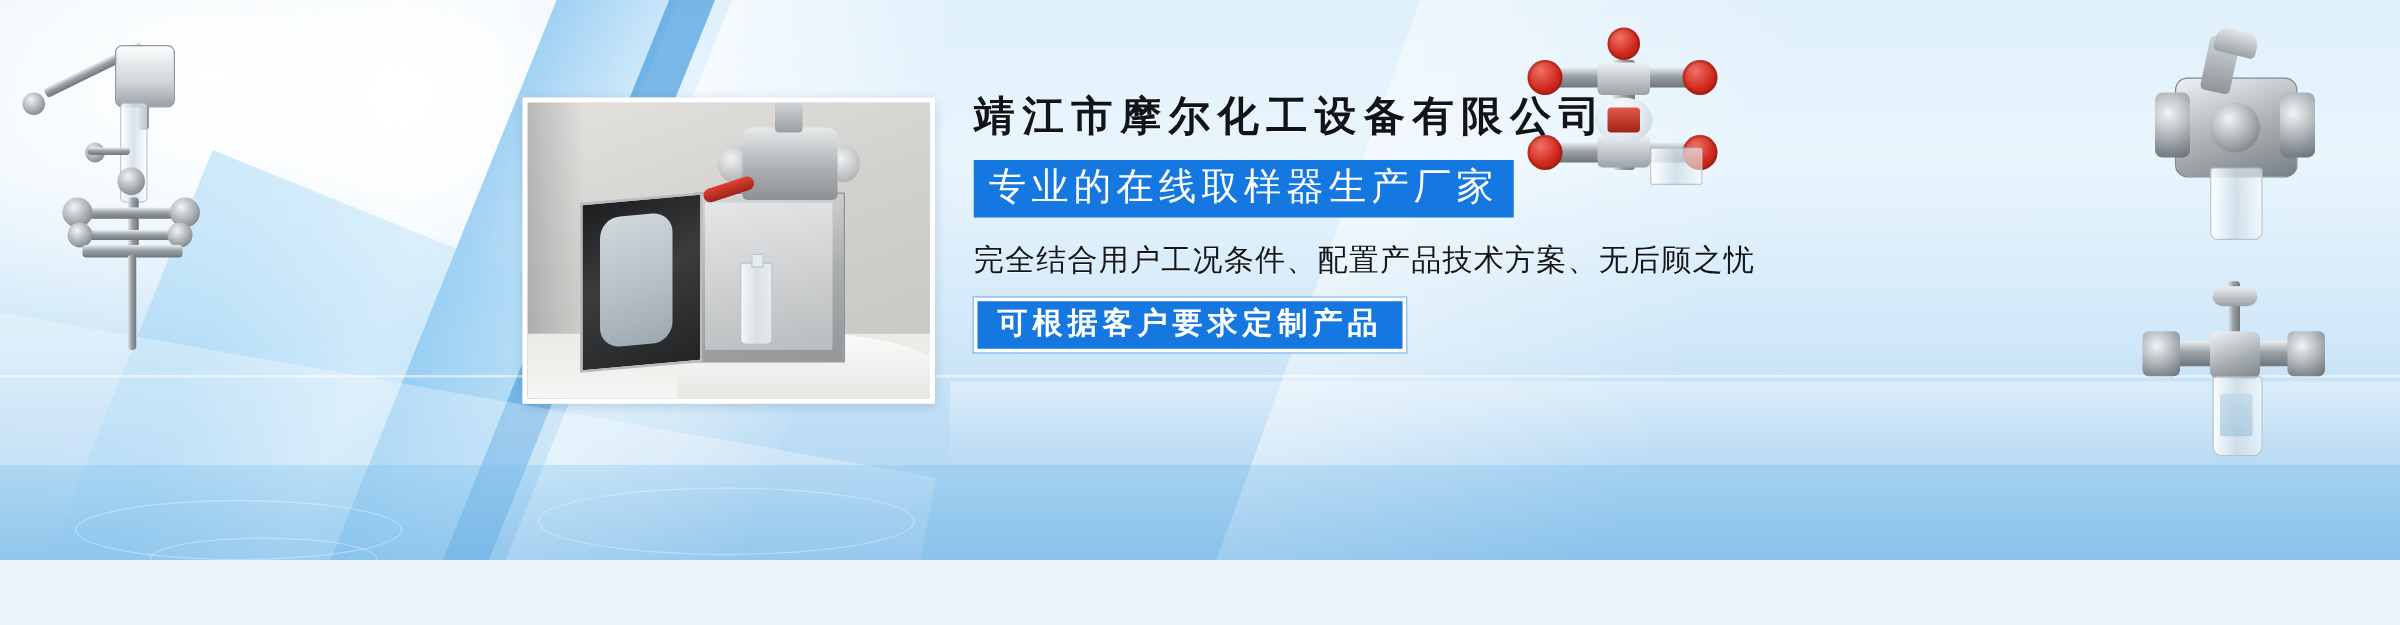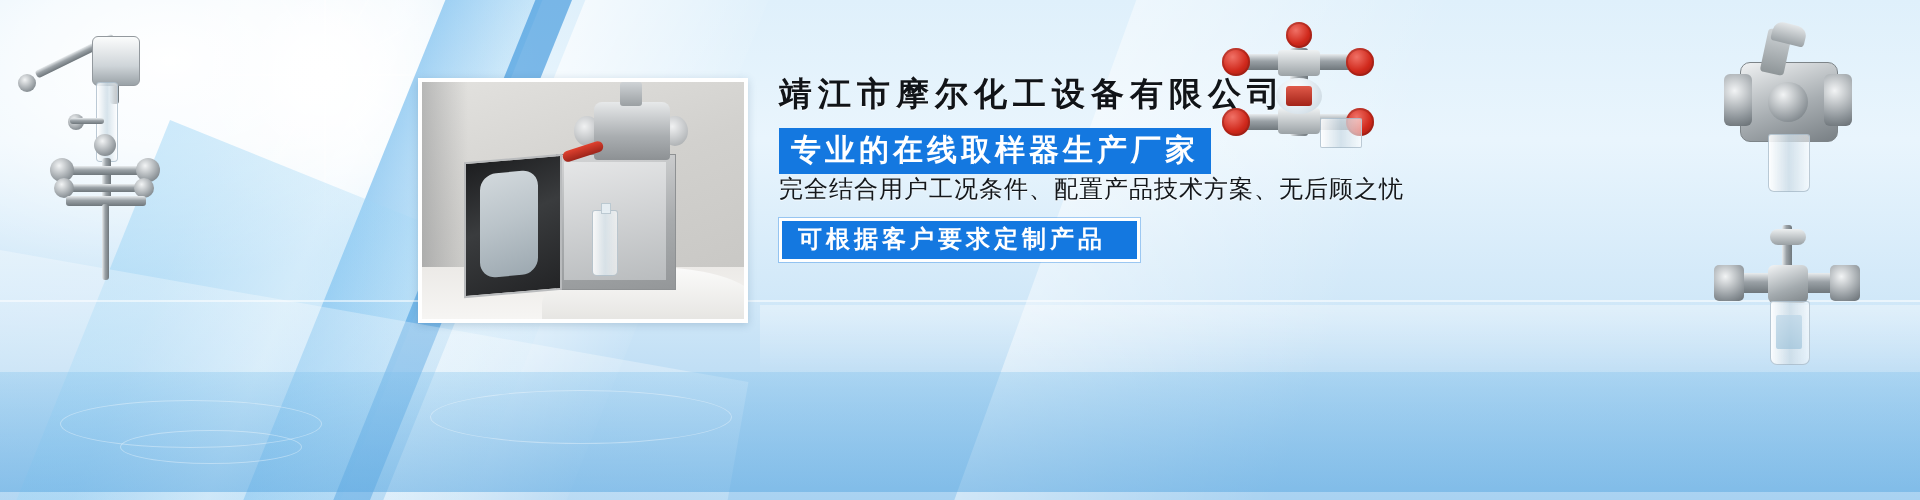--- a/index.html
+++ b/index.html
@@ -2,21 +2,21 @@
 <html><head>
 <meta charset="utf-8">
 <style>
   html,body{margin:0;padding:0;}
   body{
     width:1920px;height:500px;overflow:hidden;
     font-family:"Liberation Sans", sans-serif;
     background:#eaf4fc;
   }
   .banner{
-    position:relative;width:1920px;height:500px;overflow:hidden;
+    position:relative;width:1920px;height:448px;overflow:hidden;
     background:
       linear-gradient(180deg,#dff0fb 0%,#e9f5fd 28%,#cfe7f8 62%,#bcdcf4 78%,#a9d2f1 100%);
   }
 
   
   .sky-left{
     position:absolute;left:0;top:0;width:780px;height:360px;
     background:radial-gradient(ellipse 520px 300px at 170px 60px,#ffffff 0%,rgba(255,255,255,.75) 28%,rgba(226,243,253,0) 72%);
   }
   .burst{
@@ -120,34 +120,34 @@
   .text-col{position:absolute;left:779px;top:74px;width:620px;}
   .company{
     font-family:"Liberation Serif", serif;
     font-size:33px;font-weight:700;color:#111418;letter-spacing:6px;
     line-height:40px;white-space:nowrap;
     text-shadow:0 1px 0 rgba(255,255,255,.8);
   }
   .slogan{
     display:inline-block;margin-top:14px;
     background:#1478e0;color:#ffffff;
-    font-size:30px;font-weight:700;letter-spacing:4px;
+    font-size:30px;font-weight:400;letter-spacing:4px;
     padding:5px 12px 7px 12px;white-space:nowrap;
     line-height:34px;
   }
   .line3{
-    margin-top:0;font-size:24px;color:#14181c;letter-spacing:1px;
+    margin-top:20px;font-size:24px;color:#14181c;letter-spacing:1px;
     white-space:nowrap;line-height:30px;
     text-shadow:0 1px 0 rgba(255,255,255,.75);
   }
   .badge{
     display:inline-block;margin-top:14px;
     background:#1478e0;color:#ffffff;border:3px solid #ffffff;
     font-size:24px;font-weight:700;letter-spacing:4px;
-    padding:3px 31px 5px 16px;white-space:nowrap;line-height:30px;
+    padding:3px 16px 5px 16px;white-space:nowrap;line-height:30px;
     box-shadow:0 0 0 1px rgba(20,120,224,.35);
   }
   .eng{
     margin-top:13px;width:600px;
     font-family:"Liberation Serif", serif;
     font-size:9.5px;letter-spacing:.3px;color:#2c3f51;
     line-height:15px;font-variant:small-caps;
     text-transform:uppercase;
   }
 

